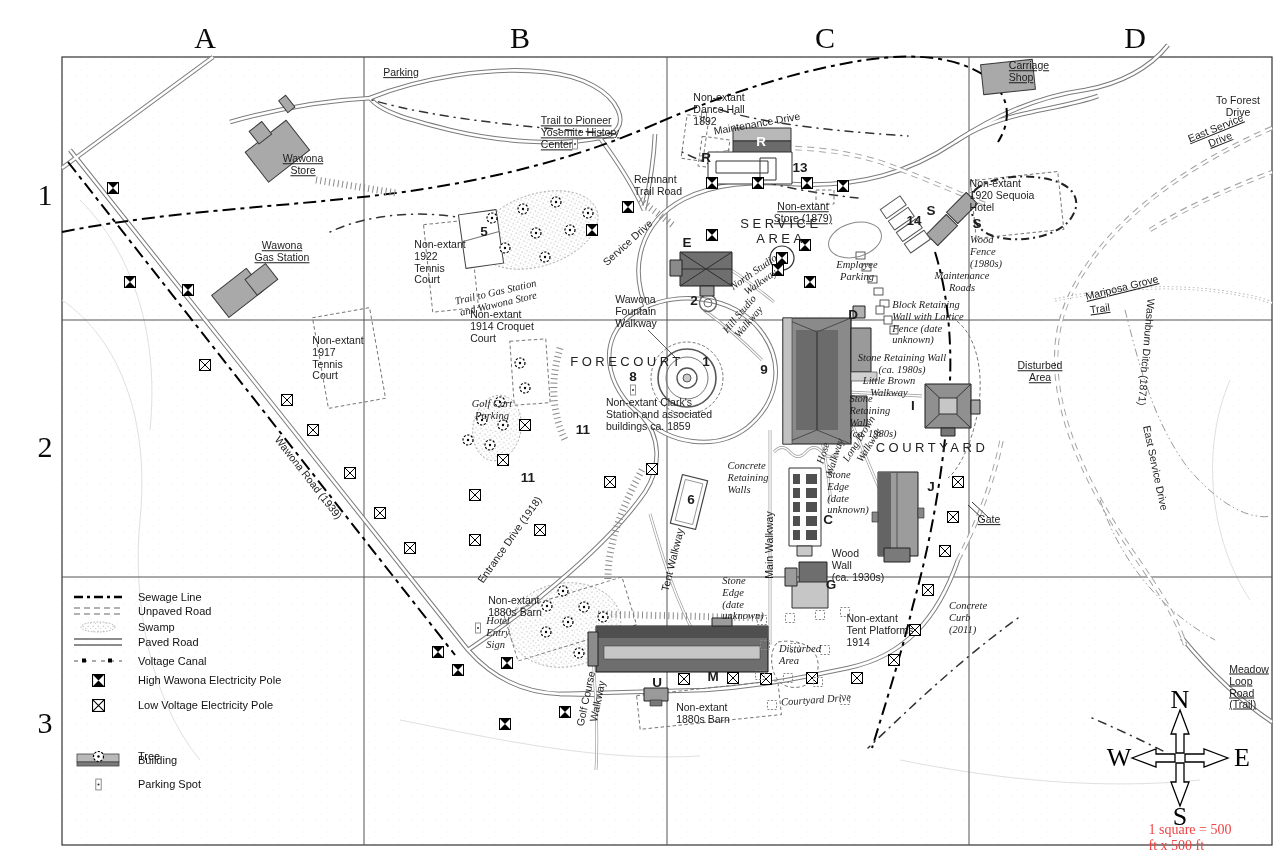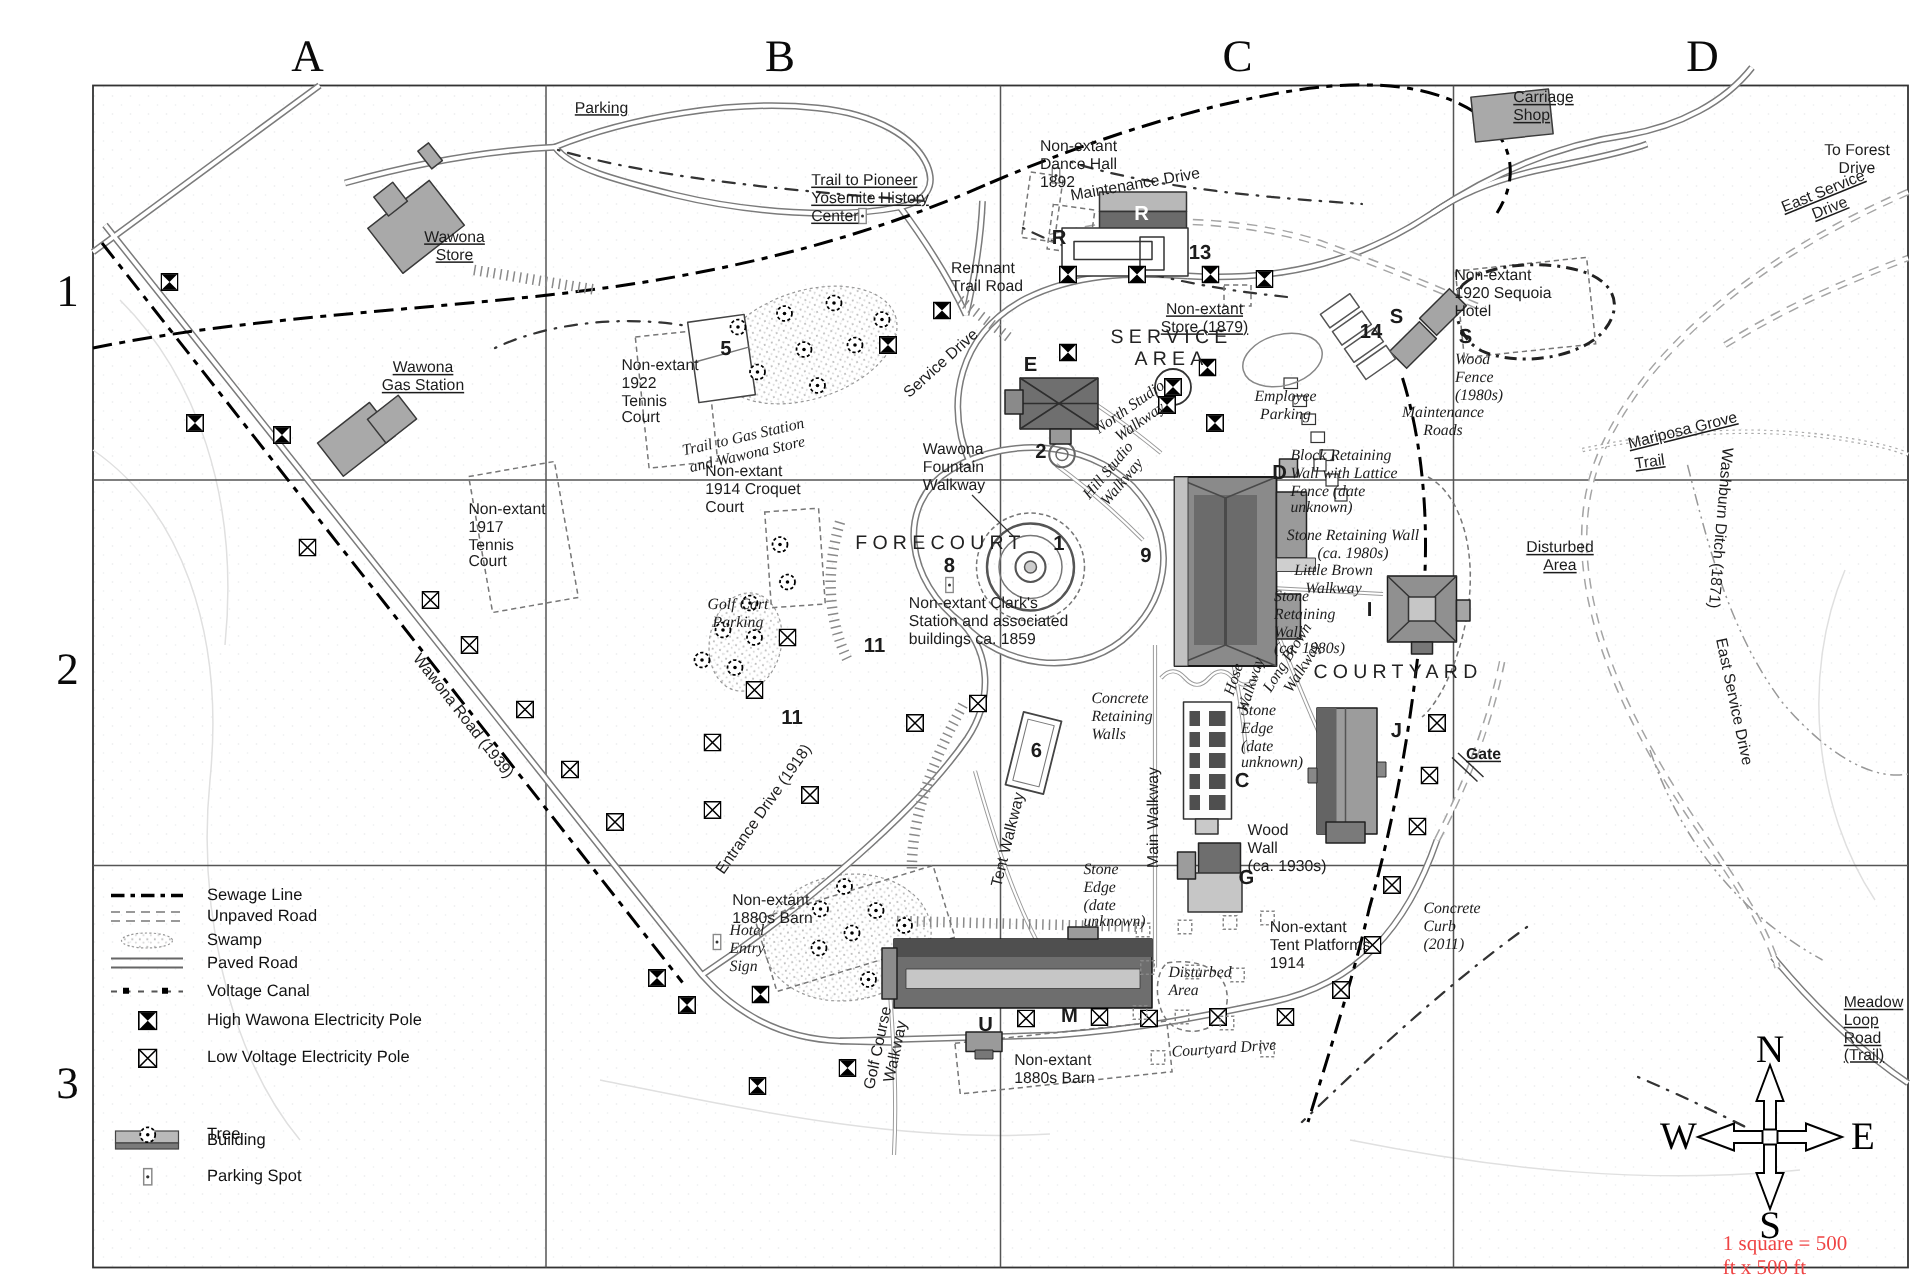--- a/index.html
+++ b/index.html
@@ -519,21 +519,21 @@
       <div class="lbl left" style="left: 636px; top: 312px;">Wawona
 Fountain
 Walkway</div>
       <div class="lbl area" style="left: 627px; top: 362px;">FORECOURT</div>
       <div class="lbl bldg" style="left: 706px; top: 362px;">1</div>
       <div class="lbl bldg" style="left: 633px; top: 377px;">8</div>
       <div class="lbl bldg" style="left: 764px; top: 370px;">9</div>
       <div class="lbl bldg" style="left: 853px; top: 315px;">D</div>
       <div class="lbl ital" style="left: 902px; top: 364px;">Stone Retaining Wall
 (ca. 1980s)</div>
-      <div class="lbl ital left" style="left: 896px; top: 322px;">Block Retaining
+      <div class="lbl ital left" style="left: 928px; top: 322px;">Block Retaining
 Wall with Lattice
 Fence (date
 unknown)</div>
       <div class="lbl ital" style="left: 889px; top: 387px;">Little Brown
 Walkway</div>
       <div class="lbl ital left" style="left: 873px; top: 416px;">Stone
 Retaining
 Wall
 (ca. 1980s)</div>
       <div class="lbl bldg" style="left: 913px; top: 406px;">I</div>
@@ -562,21 +562,21 @@
 Walkway</div>
       <div class="lbl ital left" style="left: 848px; top: 492px;">Stone
 Edge
 (date
 unknown)</div>
       <div class="lbl " style="left: 510px; top: 540px; --r: -55deg;">Entrance Drive (1918)</div>
       <div class="lbl " style="left: 770px; top: 545px; --r: -90deg;">Main Walkway</div>
       <div class="lbl bldg" style="left: 691px; top: 500px;">6</div>
       <div class="lbl bldg" style="left: 828px; top: 520px;">C</div>
       <div class="lbl bldg" style="left: 931px; top: 487px;">J</div>
-      <div class="lbl u" style="left: 989px; top: 504px; font-weight: bold;">Gate</div>
+      <div class="lbl u" style="left: 989px; top: 520px;">Gate</div>
       <div class="lbl left" style="left: 858px; top: 566px;">Wood
 Wall
 (ca. 1930s)</div>
       <div class="lbl bldg" style="left: 831px; top: 585px;">G</div>
       <div class="lbl ital left" style="left: 743px; top: 598px;">Stone
 Edge
 (date
 unknown)</div>
       <div class="lbl " style="left: 673px; top: 560px; --r: -76deg;">Tent Walkway</div>
       <div class="lbl left" style="left: 515px; top: 607px;">Non-extant

